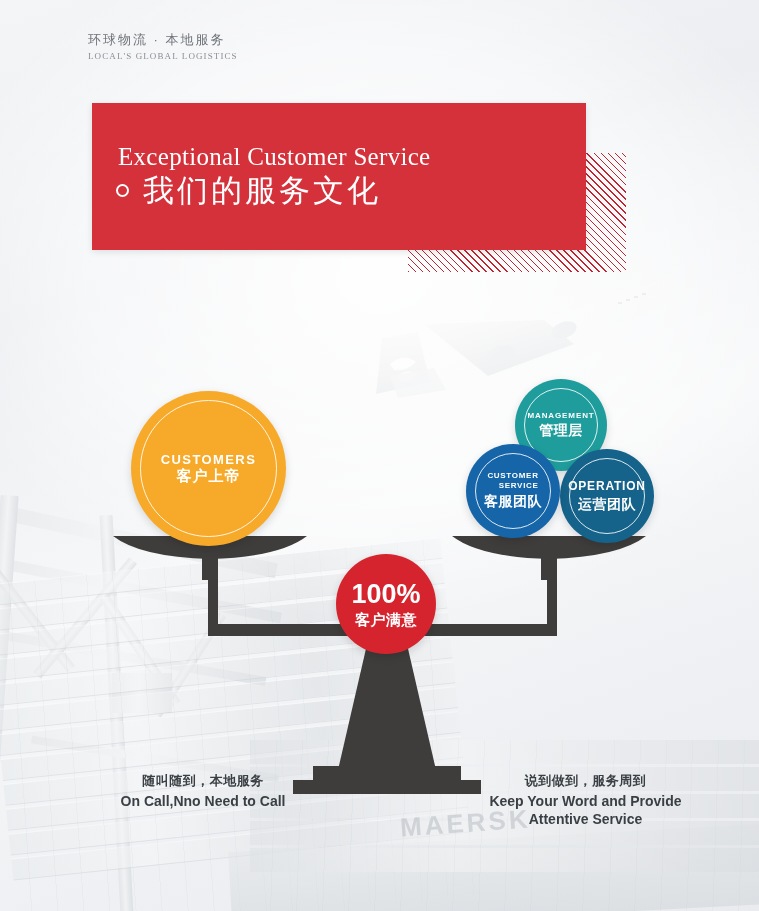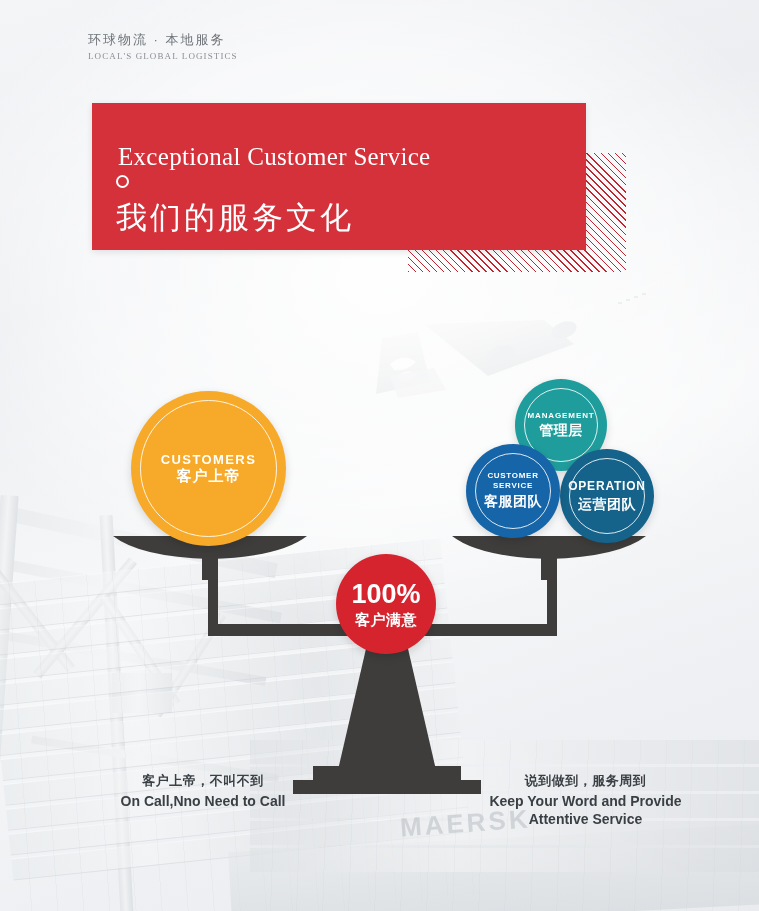--- a/index.html
+++ b/index.html
@@ -86,38 +86,38 @@
   .banner {
     position:absolute; left:92px; top:103px; width:494px; height:147px; z-index:12;
     background:#d4313a;
     box-shadow:0 2px 7px rgba(0,0,0,.10);
   }
   .banner-en {
     position:absolute; left:26px; top:40px;
     font-family:"Liberation Serif", serif; font-size:25px; color:#ffffff;
     letter-spacing:.3px; white-space:nowrap;
   }
-  .banner-row { position:absolute; left:24px; top:72px; display:flex; gap:14px;flex-direction:column; }
+  .banner-row { position:absolute; left:24px; top:72px; display:flex; align-items:center; gap:14px; }
   .banner-bullet {
     width:13px; height:13px; border:2px solid #ffffff; border-radius:50%;
     display:inline-block; flex:0 0 auto;
   }
   .banner-cn {
     font-size:31px; color:#ffffff; letter-spacing:3px; line-height:1;
     font-family:"Liberation Sans", sans-serif; white-space:nowrap;
   }
 
   
   .scale { position:absolute; left:0; top:0; width:759px; height:911px; z-index:14; }
 
   
   .bubble {
     position:absolute; border-radius:50%; z-index:16;
     display:flex; flex-direction:column; align-items:center; justify-content:center;
-    color:#fff; text-align:center;
+    color:#fff; text-align:right;
     box-shadow:0 3px 8px rgba(0,0,0,.14);
   }
   .bubble::after {
     content:""; position:absolute; border-radius:50%;
     border:1.5px solid rgba(255,255,255,.85);
     inset:9px;
   }
   .bubble .en { position:relative; font-weight:bold; letter-spacing:1.1px; z-index:2; }
   .bubble .cn { position:relative; font-weight:bold; z-index:2; }
 
@@ -291,21 +291,21 @@
     <span class="en">OPERATION</span>
     <span class="cn">运营团队</span>
   </div>
 
   <div class="bubble" id="b-100">
     <span class="en">100%</span>
     <span class="cn">客户满意</span>
   </div>
 
   <div class="caption" id="cap-left">
-    <div class="cn">客户上帝，不叫不到</div>
+    <div class="cn">随叫随到，本地服务</div>
     <div class="en">On Call,Nno Need to Call</div>
   </div>
 
   <div class="caption" id="cap-right">
     <div class="cn">说到做到，服务周到</div>
     <div class="en">
       <span>Keep Your Word and Provide</span><br>
       <span>Attentive Service</span>
     </div>
   </div>

